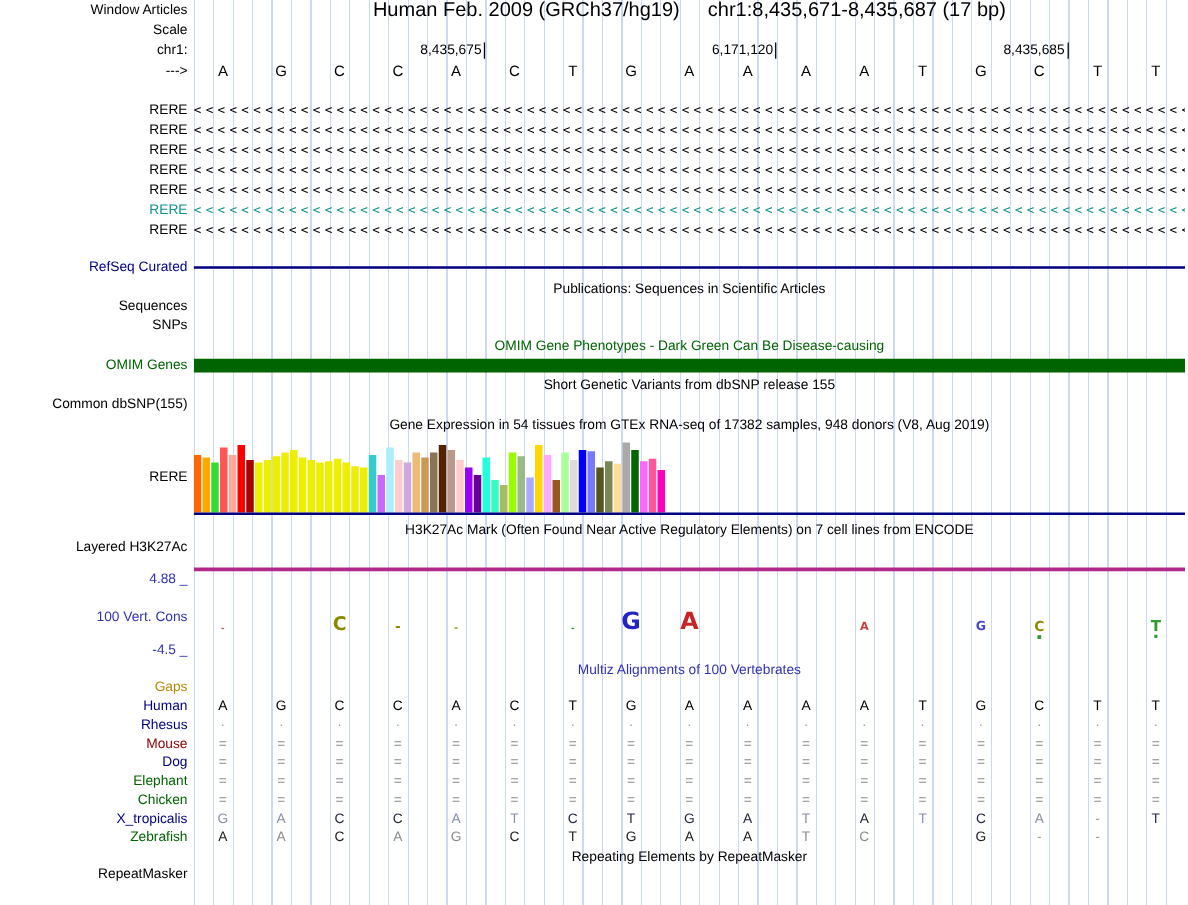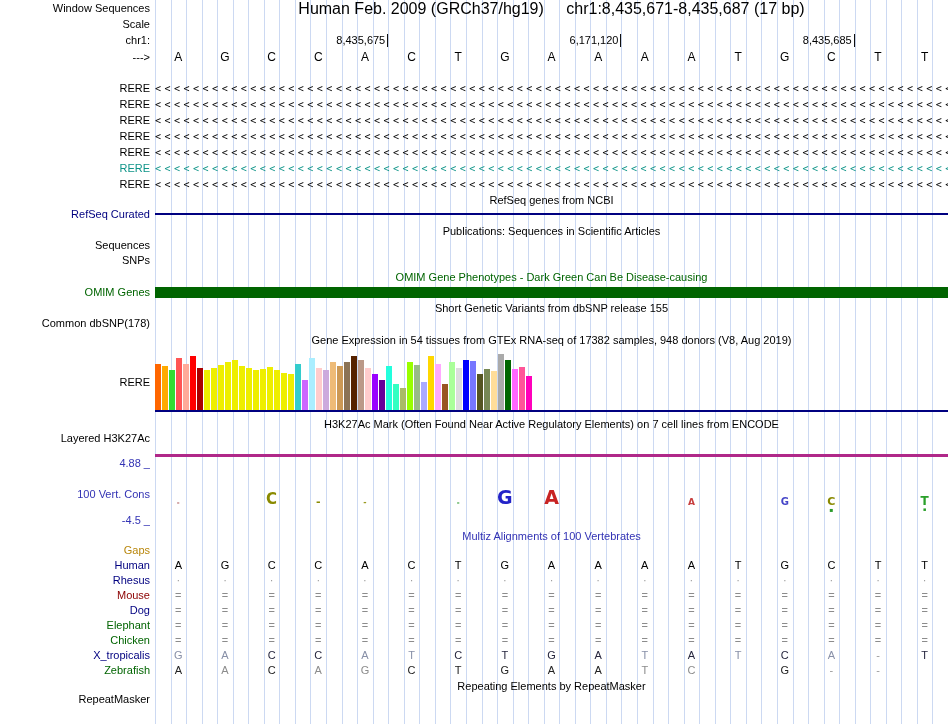--- a/index.html
+++ b/index.html
@@ -33,29 +33,29 @@
     font-family:"DejaVu Sans",sans-serif}
   .mzrow{font-size:11px}
   .hline{left:0;right:0}
 </style>
 </head>
 <body>
 
 <div class="browser">
 
   <div class="labelcol">
-    <div class="lbl" style="top:1px">Window Sequences</div>
+    <div class="lbl" style="top:1px">Window Articles</div>
     <div class="lbl" style="top:17px">Scale</div>
     <div class="lbl" style="top:33px">chr1:</div>
     <div class="lbl" style="top:50px">---&gt;</div>
     <div class="lbl navy" style="top:207px">RefSeq Curated</div>
     <div class="lbl" style="top:238px">Sequences</div>
     <div class="lbl" style="top:253px">SNPs</div>
     <div class="lbl green" style="top:285px">OMIM Genes</div>
-    <div class="lbl" style="top:316px">Common dbSNP(178)</div>
+    <div class="lbl" style="top:316px">Common dbSNP(155)</div>
     <div class="lbl" style="top:375px">RERE</div>
     <div class="lbl" style="top:431px">Layered H3K27Ac</div>
     <div class="lbl blue" style="top:456px">4.88 _</div>
     <div class="lbl blue" style="top:487px">100 Vert. Cons</div>
     <div class="lbl blue" style="top:513px">-4.5 _</div>
     <div class="lbl" style="top:692px">RepeatMasker</div>
   <div class="lbl" style="top: 81px; color: rgb(0, 0, 0);">RERE</div>
       <div class="lbl" style="top: 97px; color: rgb(0, 0, 0);">RERE</div>
       <div class="lbl" style="top: 113px; color: rgb(0, 0, 0);">RERE</div>
       <div class="lbl" style="top: 129px; color: rgb(0, 0, 0);">RERE</div>
@@ -109,21 +109,20 @@
         <span>A</span>
         <span>A</span>
         <span>T</span>
         <span>G</span>
         <span>C</span>
         <span>T</span>
         <span>T</span>
       </div>
 
 
-    <div class="trow" style="top:193px">RefSeq genes from NCBI</div>
     <div class="hline" style="top: 213px; height: 2px; background: rgb(0, 0, 128);"></div>
 
     <div class="trow green" style="top:270px">OMIM Gene Phenotypes - Dark Green Can Be Disease-causing</div>
 
     <div class="trow" style="top:224px">Publications: Sequences in Scientific Articles</div>
     <div class="hline" style="top: 287px; height: 11px; background: rgb(0, 100, 0);"></div>
 
     <div class="trow" style="top:301px">Short Genetic Variants from dbSNP release 155</div>
 
     <div class="trow" style="top:333px">Gene Expression in 54 tissues from GTEx RNA-seq of 17382 samples, 948 donors (V8, Aug 2019)</div>

